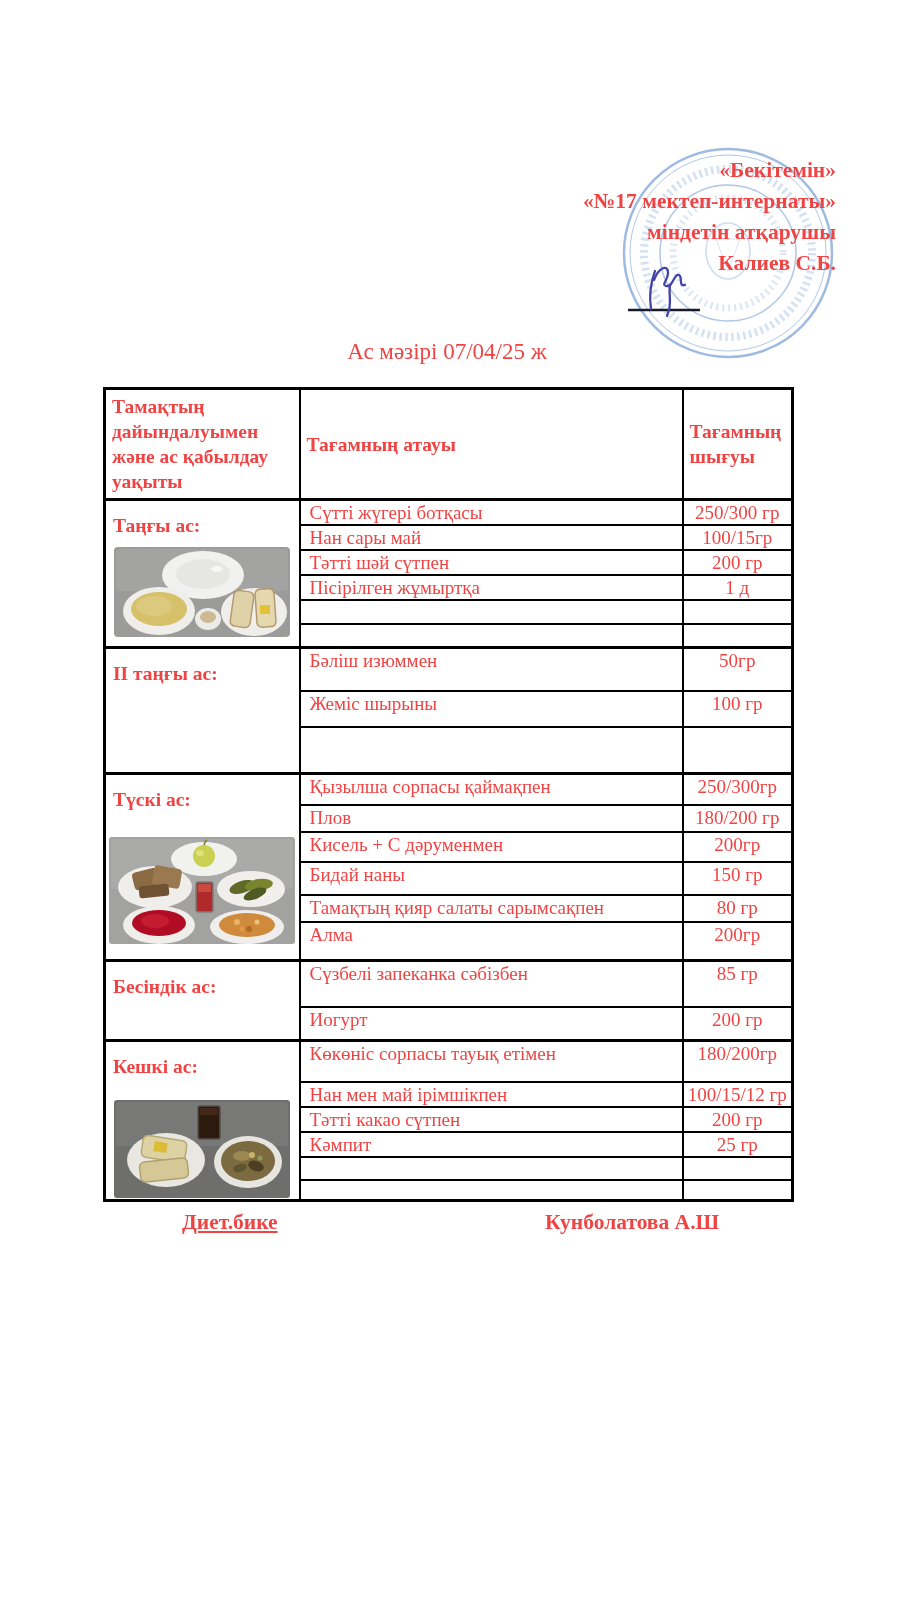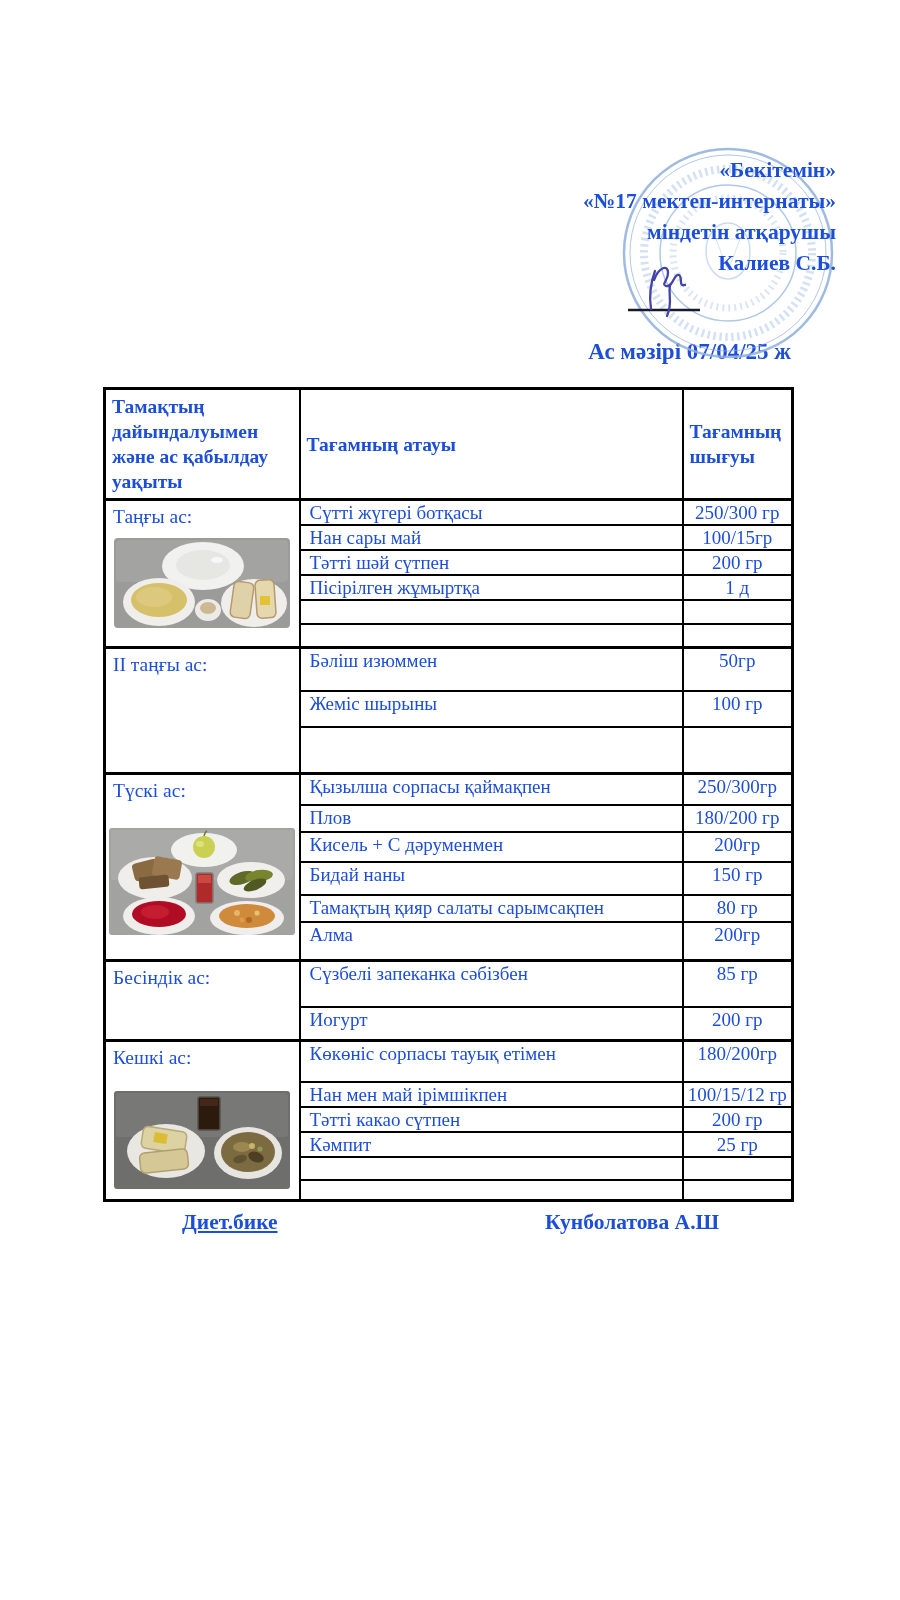--- a/index.html
+++ b/index.html
@@ -1,51 +1,51 @@
 <!DOCTYPE html>
 <html><head>
 <meta charset="utf-8">
 <style>
   html,body { margin:0; padding:0; background:#ffffff; }
   .page {
     position:relative; width:900px; height:1600px; background:#fff;
-    font-family:"Liberation Serif","DejaVu Serif",serif; color:#1d4ed8; overflow:hidden;
+    font-family:"Liberation Serif","DejaVu Serif",serif; color:#ef4444; overflow:hidden;
   }
 
   
   .stamp { position:absolute; left:618px; top:143px; z-index:1; }
   .approval {
     position:absolute; top:155px; right:64px; z-index:2;
     text-align:right; font-weight:bold; font-size:21.5px; line-height:31px;
     white-space:nowrap;
   }
   .signature-svg { position:absolute; left:626px; top:262px; z-index:3; }
 
   
   .doc-title {
     position:absolute; left:103px; top:339px; width:688px;
-    text-align:right; font-weight:bold; font-size:23px;
+    text-align:center; font-weight:normal; font-size:23px;
   }
 
   
   table.menu {
     position:absolute; left:103px; top:387px; width:688px;
     border-collapse:collapse; table-layout:fixed;
     border:3px solid #000; font-size:19px;
   }
   .menu th, .menu td { border:2px solid #000; padding:0; vertical-align:top; }
   .menu tr.head th {
     font-weight:bold; font-size:19.5px; vertical-align:middle; text-align:left;
     line-height:25px; border-bottom:3px solid #000; padding:4px 6px;
   }
   .menu tr.sec td { border-top:3px solid #000; }
   td.dish { padding:1px 16px 0 9px; text-align:left; line-height:22px; }
   td.qty  { padding:1px 2px 0 2px; text-align:center; line-height:22px; }
   td.meal { padding:0; }
-  .meal-label { font-weight:normal; padding:4px 0 0 7px; font-size:19.5px; line-height:23px; }
+  .meal-label { font-weight:bold; padding:13px 0 0 7px; font-size:19.5px; line-height:23px; }
   svg.photo { display:block; }
 
   
   .footer { position:absolute; top:1210px; left:0; width:900px; font-weight:bold; font-size:21.5px; }
   .f-role { position:absolute; left:182px;text-decoration:underline; }
   .f-name { position:absolute; left:545px; }
 </style>
 </head>
 <body>
 

